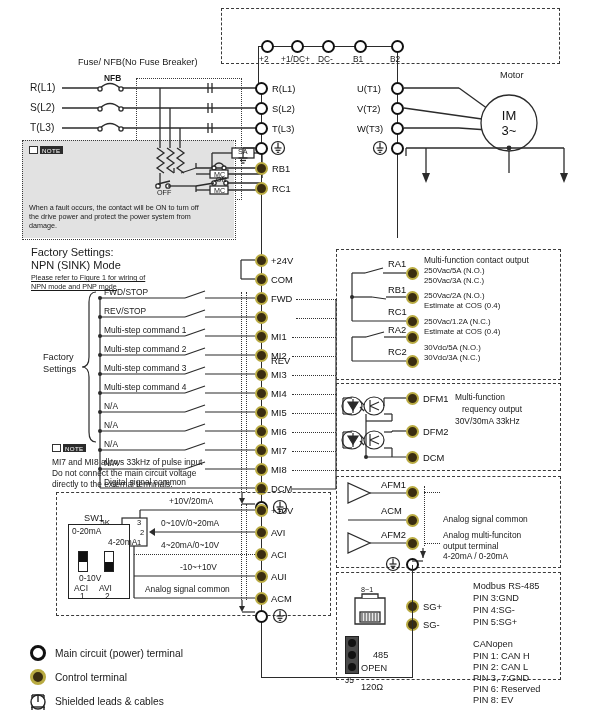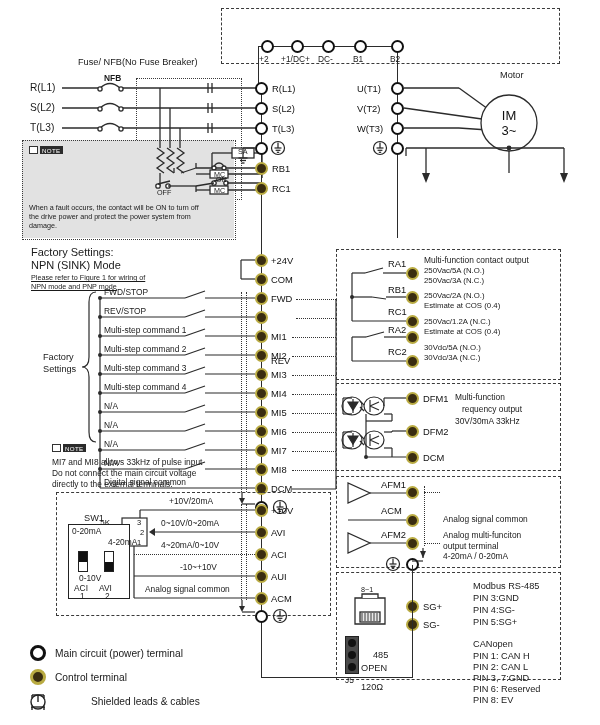--- a/index.html
+++ b/index.html
@@ -665,15 +665,15 @@
       <circle cx="10" cy="10" r="7"></circle>
       <line x1="10" y1="3" x2="10" y2="10"></line>
       <line x1="3" y1="15" x2="17" y2="15"></line>
       <line x1="4" y1="3" x2="16" y2="3"></line>
       <line x1="4" y1="3" x2="4" y2="6"></line>
       <line x1="16" y1="3" x2="16" y2="6"></line>
       <line x1="4" y1="15" x2="4" y2="18"></line>
       <line x1="16" y1="15" x2="16" y2="18"></line>
     </g>
   </svg>
-  <div class="txt t10" style="left:55px;top:696px;margin-left:36px;">Shielded leads &amp; cables</div>
+  <div class="txt t10" style="left:55px;top:696px;">Shielded leads &amp; cables</div>
 
 </div>
 
 </body></html>

